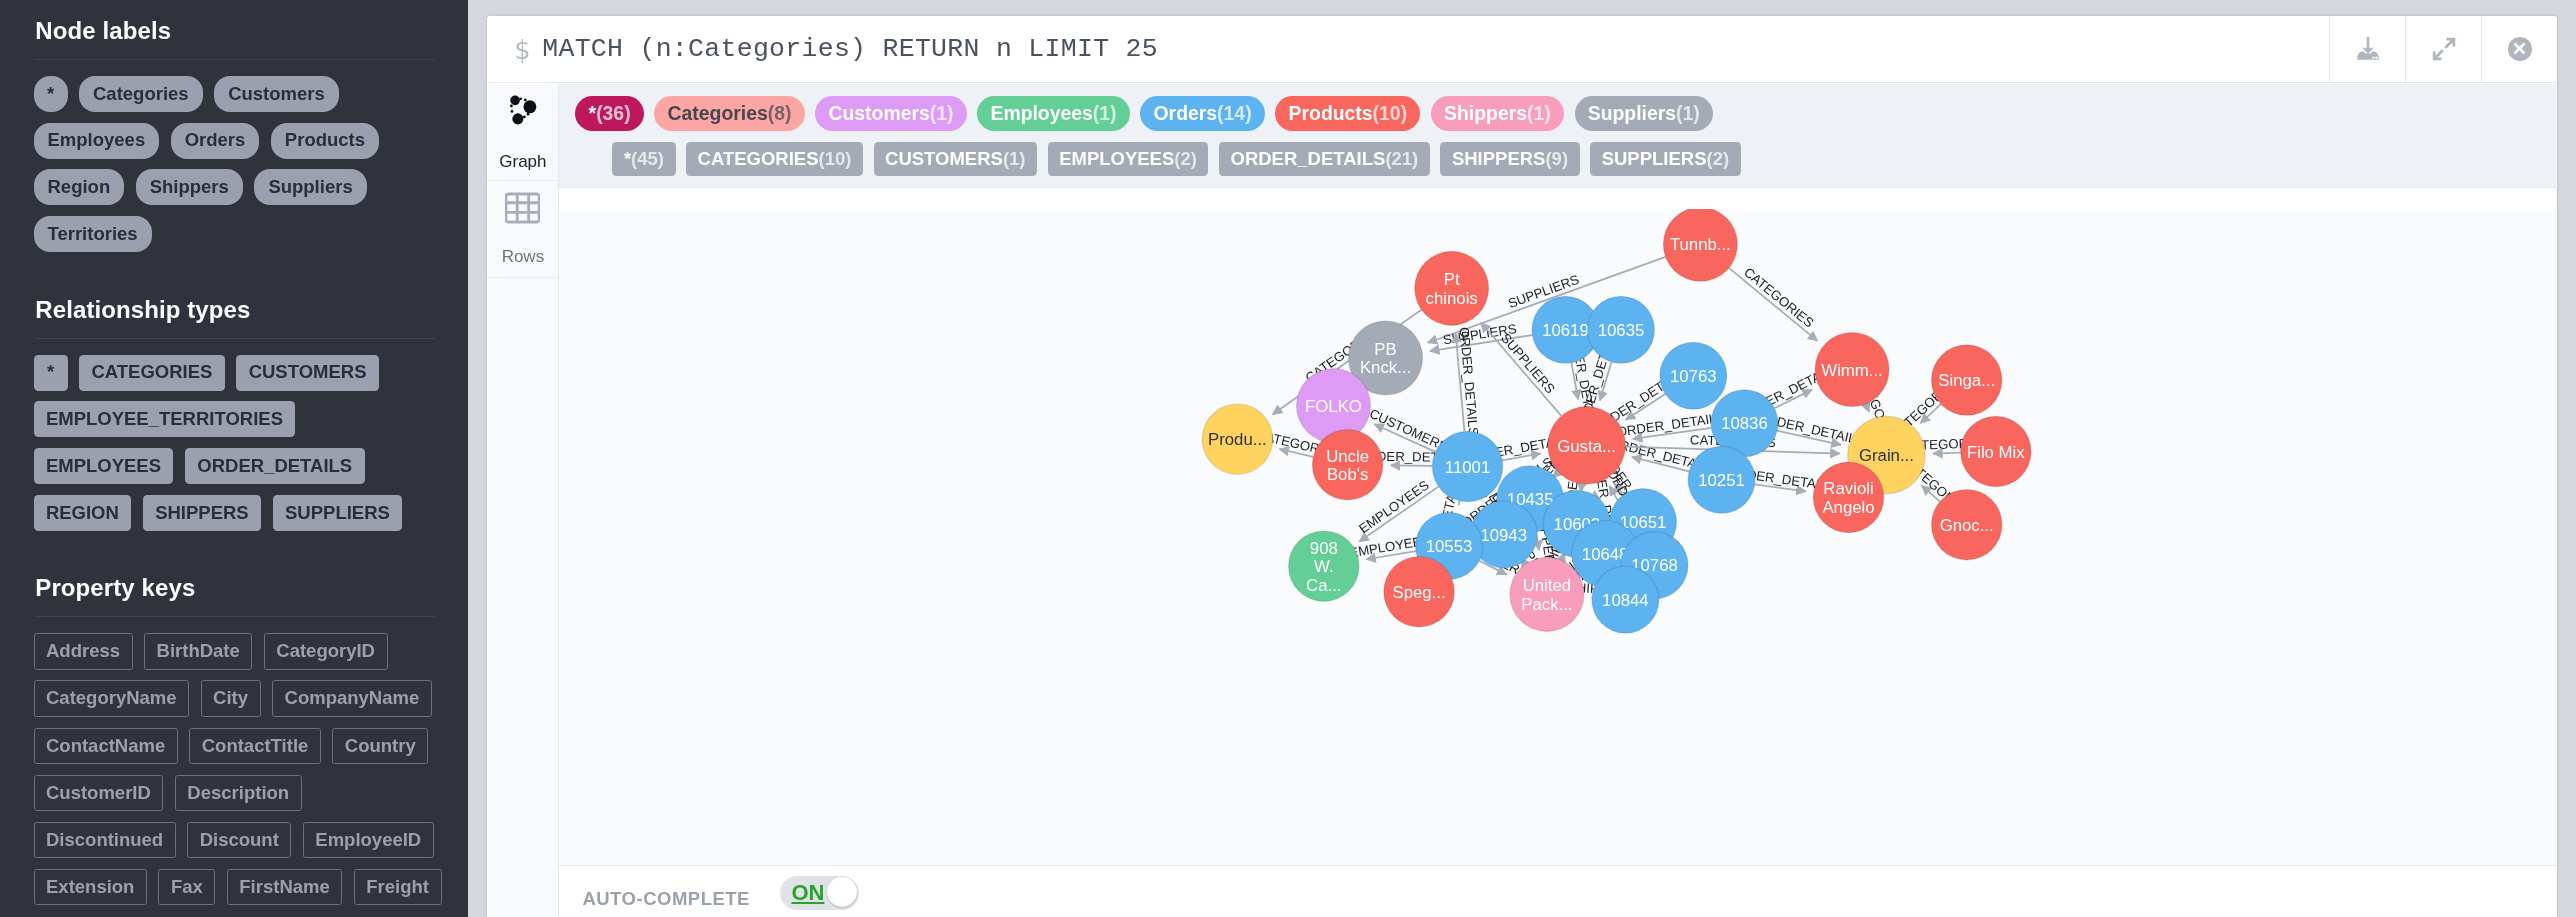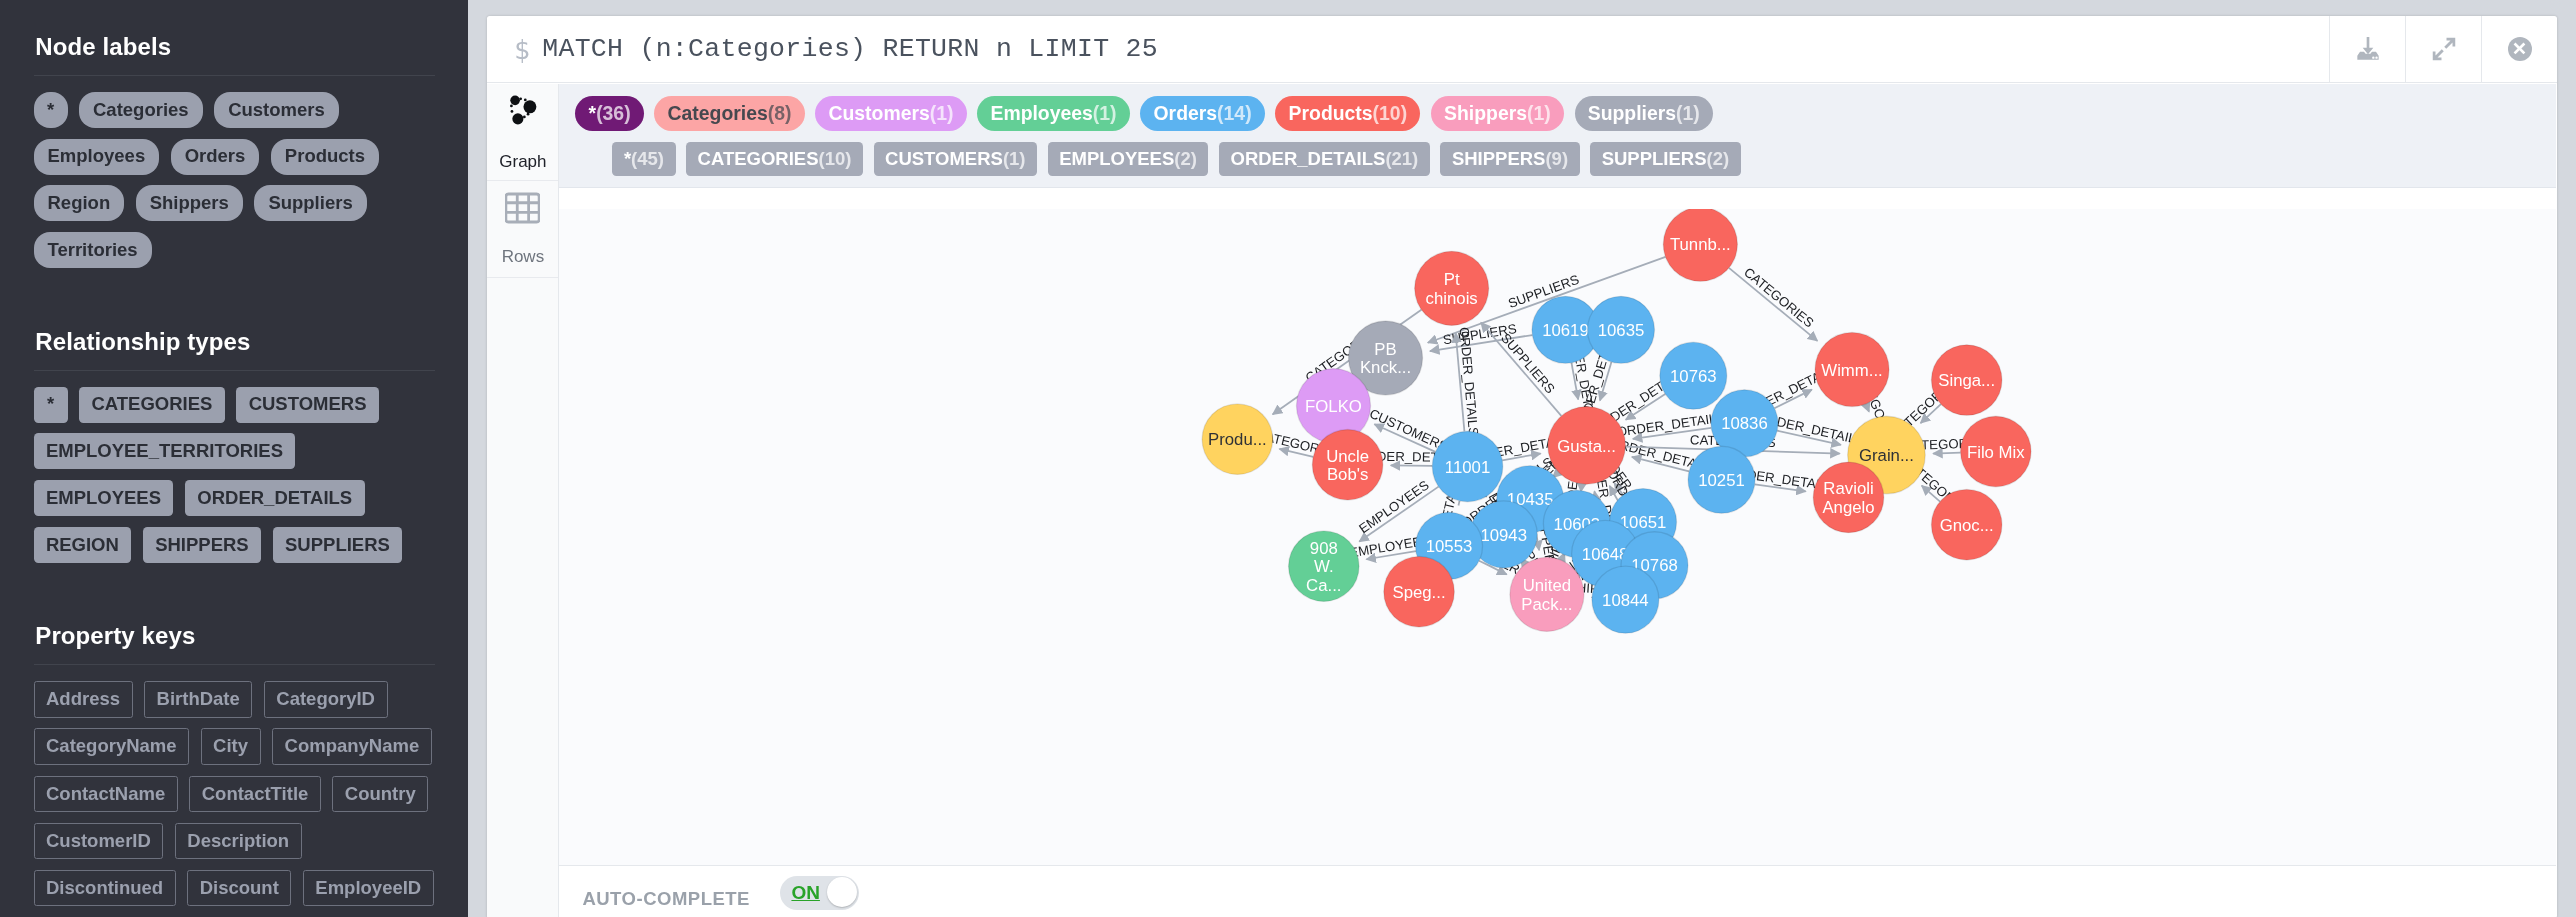--- a/index.html
+++ b/index.html
@@ -11,21 +11,21 @@
   }
 
   
   #sidebar {
     position: absolute; left: 0; top: 0;
     width: 468px; height: 917px;
     background: #31333c;
     padding: 0 26.5px;
     overflow: hidden;
   }
-  .side-section { padding-top: 1px; margin-top: 16px; }
+  .side-section { padding-top: 1px; }
   .side-title {
     color: #fff;
     font-size: 24px;
     font-weight: bold;
     padding: 16px 0 14px 8.8px;
     letter-spacing: 0.1px;
   }
   .side-rule {
     border-bottom: 0.9px solid #41444d;
     margin: 0 7px 16px 7px;
@@ -180,21 +180,21 @@
   #autoc { display: flex; align-items: flex-end; gap: 30px; cursor: pointer; }
   #autoc-label { font-size: 18.5px; font-weight: bold; color: #9aa1aa; letter-spacing: 0.5px; }
   #toggle {
     width: 79px; height: 34px;
     background: #dfe3e8;
     border-radius: 17px;
     position: relative;
     display: flex; align-items: center;
   }
   #toggle-text {
-    font-size: 19px; font-weight: bold; color: #29a329;
+    font-size: 22px; font-weight: bold; color: #29a329;
     padding-left: 11.5px;
     text-decoration: underline;
   }
   #toggle-knob {
     position: absolute; right: 1.8px; top: 1.8px;
     width: 30px; height: 30px; border-radius: 50%;
     background: #fff;
     box-shadow: 0 0.9px 1.8px rgba(0,0,0,.22);
   }
 
@@ -324,21 +324,21 @@
               <rect x="1" y="1" width="38" height="32" rx="3" fill="none" stroke="#a8aeb8" stroke-width="3.2"></rect>
               <path d="M1 11h38M1 22h38M14 1v32M27 1v32" stroke="#a8aeb8" stroke-width="3.2"></path>
             </svg>
           </span>
           <span class="rail-label">Rows</span>
         </div>
       </div>
 
       <div id="legend">
         <div class="legend-row" id="legend-nodes">
-            <span class="lchip" style="background: #701a75;"><span>*</span><span class="cnt">(36)</span></span>
+            <span class="lchip" style="background: #be185d;"><span>*</span><span class="cnt">(36)</span></span>
             <span class="lchip dark" style="background: #fca5a5;"><span>Categories</span><span class="cnt">(8)</span></span>
             <span class="lchip" style="background: rgb(221, 155, 245);"><span>Customers</span><span class="cnt">(1)</span></span>
             <span class="lchip" style="background: rgb(99, 207, 150);"><span>Employees</span><span class="cnt">(1)</span></span>
             <span class="lchip" style="background: rgb(92, 179, 240);"><span>Orders</span><span class="cnt">(14)</span></span>
             <span class="lchip" style="background: rgb(249, 102, 94);"><span>Products</span><span class="cnt">(10)</span></span>
             <span class="lchip" style="background: rgb(249, 157, 189);"><span>Shippers</span><span class="cnt">(1)</span></span>
             <span class="lchip" style="background: rgb(165, 170, 183);"><span>Suppliers</span><span class="cnt">(1)</span></span>
           </div>
         <div class="legend-row" id="legend-rels">
             <span class="lchip rel"><span>*</span><span class="cnt">(45)</span></span>

